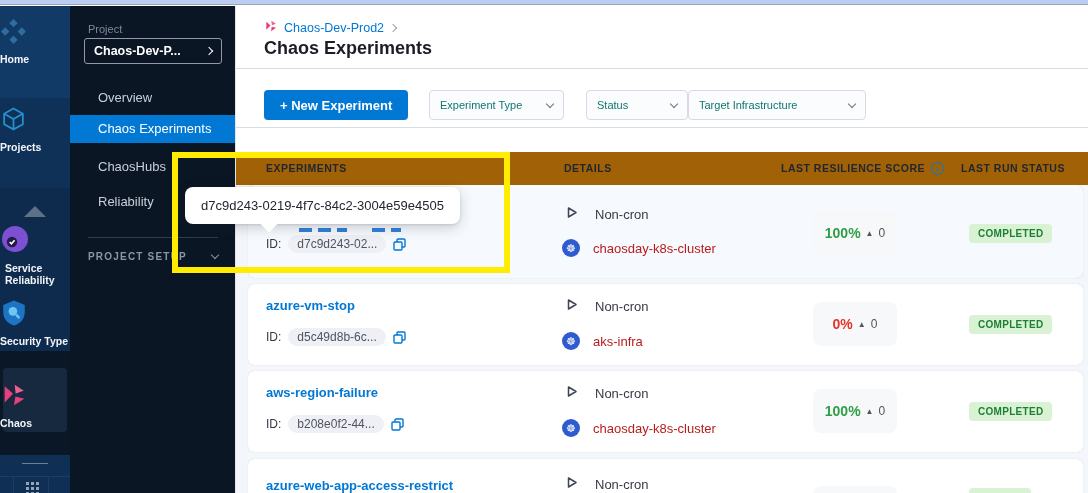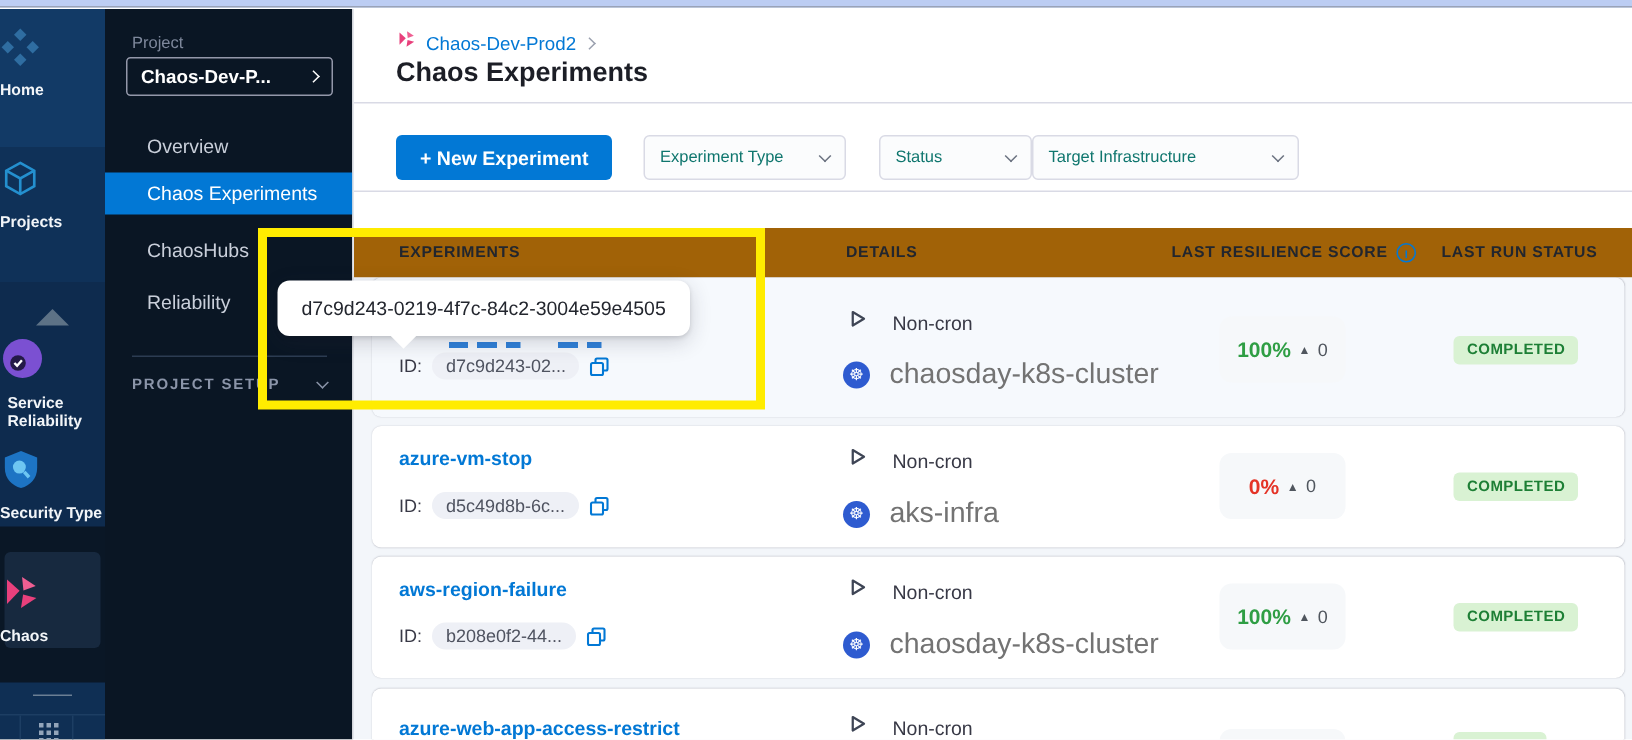--- a/index.html
+++ b/index.html
@@ -73,21 +73,21 @@
   .row1 { top:0; height:93px; background:#f6f9fd; }
   .row2 { top:99px; height:81px; } .row3 { top:186px; height:81px; } .row4 { top:274px; height:81px; }
   .exp-name { position:absolute; left:18px; font-size:13px; font-weight:600; color:#0278d5; }
   .id-line { position:absolute; left:18px; display:flex; align-items:center; gap:7px; }
   .id-label { font-size:12px; color:#383946; }
   .id-pill { background:#eef0f6; border-radius:9px; padding:2px 9px; font-size:12px; color:#4f5360; }
   .copy-icon { display:inline-flex; cursor:pointer; }
   .det-sched { position:absolute; left:316px; display:flex; align-items:center; gap:16px; }
   .det-infra { position:absolute; left:314px; display:flex; align-items:center; gap:13px; }
   .sched-text { font-size:13px; color:#383946; }
-  .infra-link { font-size:19px; color:#737373; cursor:pointer; }
+  .infra-link { font-size:13px; color:#b91c1c; cursor:pointer; }
   .k8s-icon { width:18px; height:18px; border-radius:50%; background:#2e5bd0; color:#fff; font-size:11px; line-height:18px; text-align:center; display:inline-block; }
   .score-box { position:absolute; left:565px; width:84px; height:44px; background:#f6f8fa; border-radius:8px; display:flex; align-items:center; justify-content:center; gap:5px; }
   .score-val { font-size:14px; font-weight:bold; }
   .score-val.good { color:#2f9e44; } .score-val.bad { color:#e43326; }
   .score-tri { font-size:8px; color:#50565e; } .score-delta { font-size:12px; color:#50565e; }
   .badge { position:absolute; left:721px; background:#d9f2d3; color:#1d7f35; font-size:10px; font-weight:bold; letter-spacing:.3px;
     border-radius:4px; padding:4px 9px; }
 
   
   .tooltip { position:absolute; left:185px; top:187px; z-index:60; background:#fff; border-radius:8px; padding:11px 16px;

